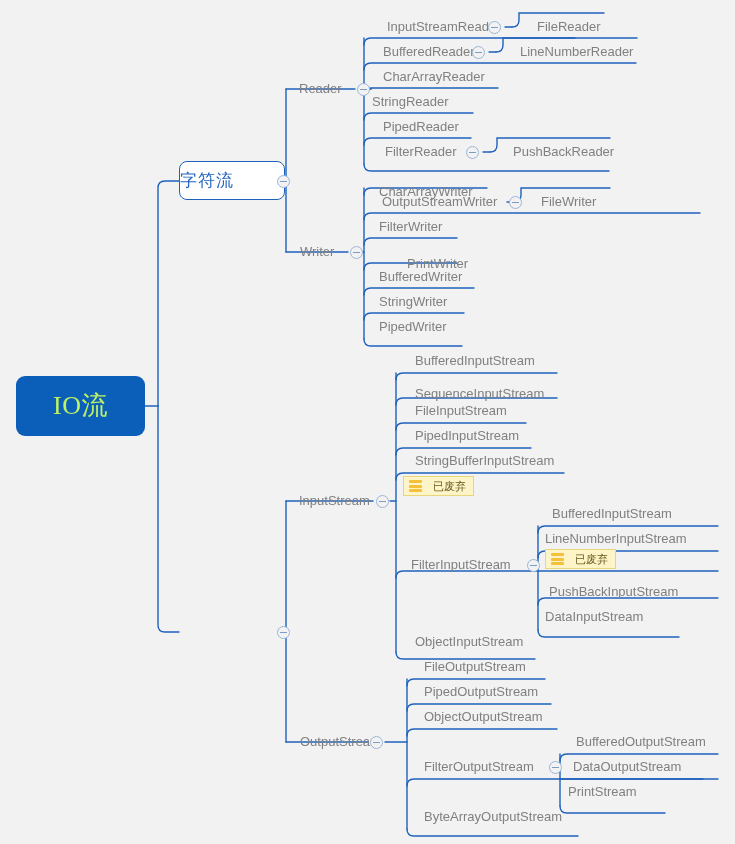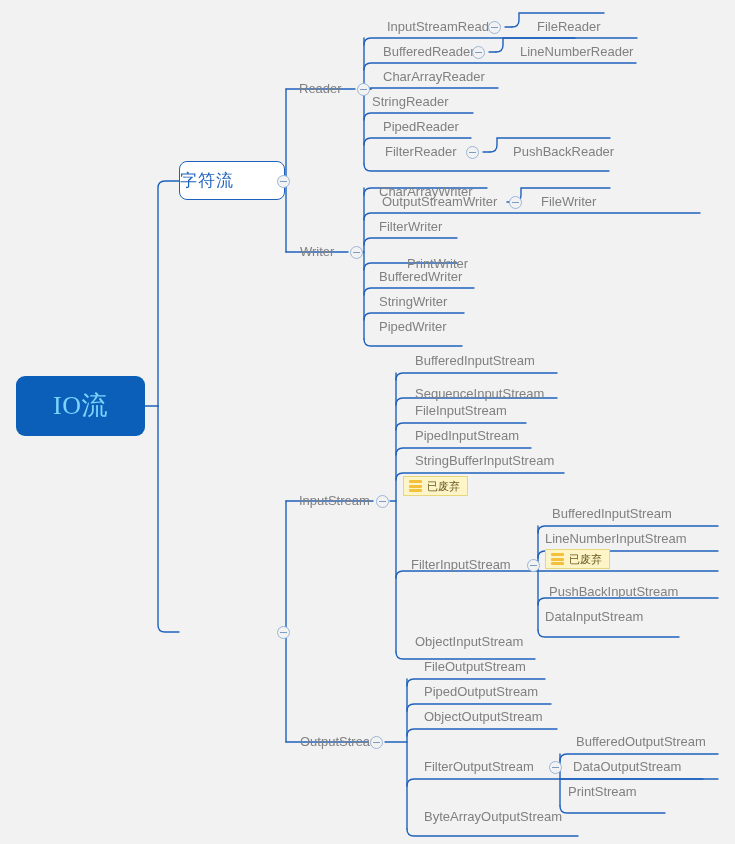--- a/index.html
+++ b/index.html
@@ -37,21 +37,21 @@
     width: 129px;
     height: 60px;
     background: #0b5fb8;
     border-radius: 9px;
     display: flex;
     align-items: center;
     justify-content: center;
     box-sizing: border-box;
   }
   .root-node .label {
-    color: #7dd3fc;
+    color: #bef264;
     font-family: "Liberation Serif", "DejaVu Serif", serif;
     font-size: 26px;
     letter-spacing: 0.5px;
     line-height: 1;
   }
 
   
   .l1-node {
     position: absolute;
     width: 106px;
@@ -101,21 +101,21 @@
   }
 
   
   .marker {
     position: absolute;
     height: 20px;
     background: #fdf4c8;
     border: 1px solid #e8d77a;
     display: flex;
     align-items: center;
-    gap: 5px;
+    gap: 11px;
     padding: 0 7px 0 5px;
     box-sizing: border-box;
   }
   .marker .micon {
     width: 13px;
     height: 12px;
     position: relative;
     flex: 0 0 auto;
   }
   .marker .micon i {

